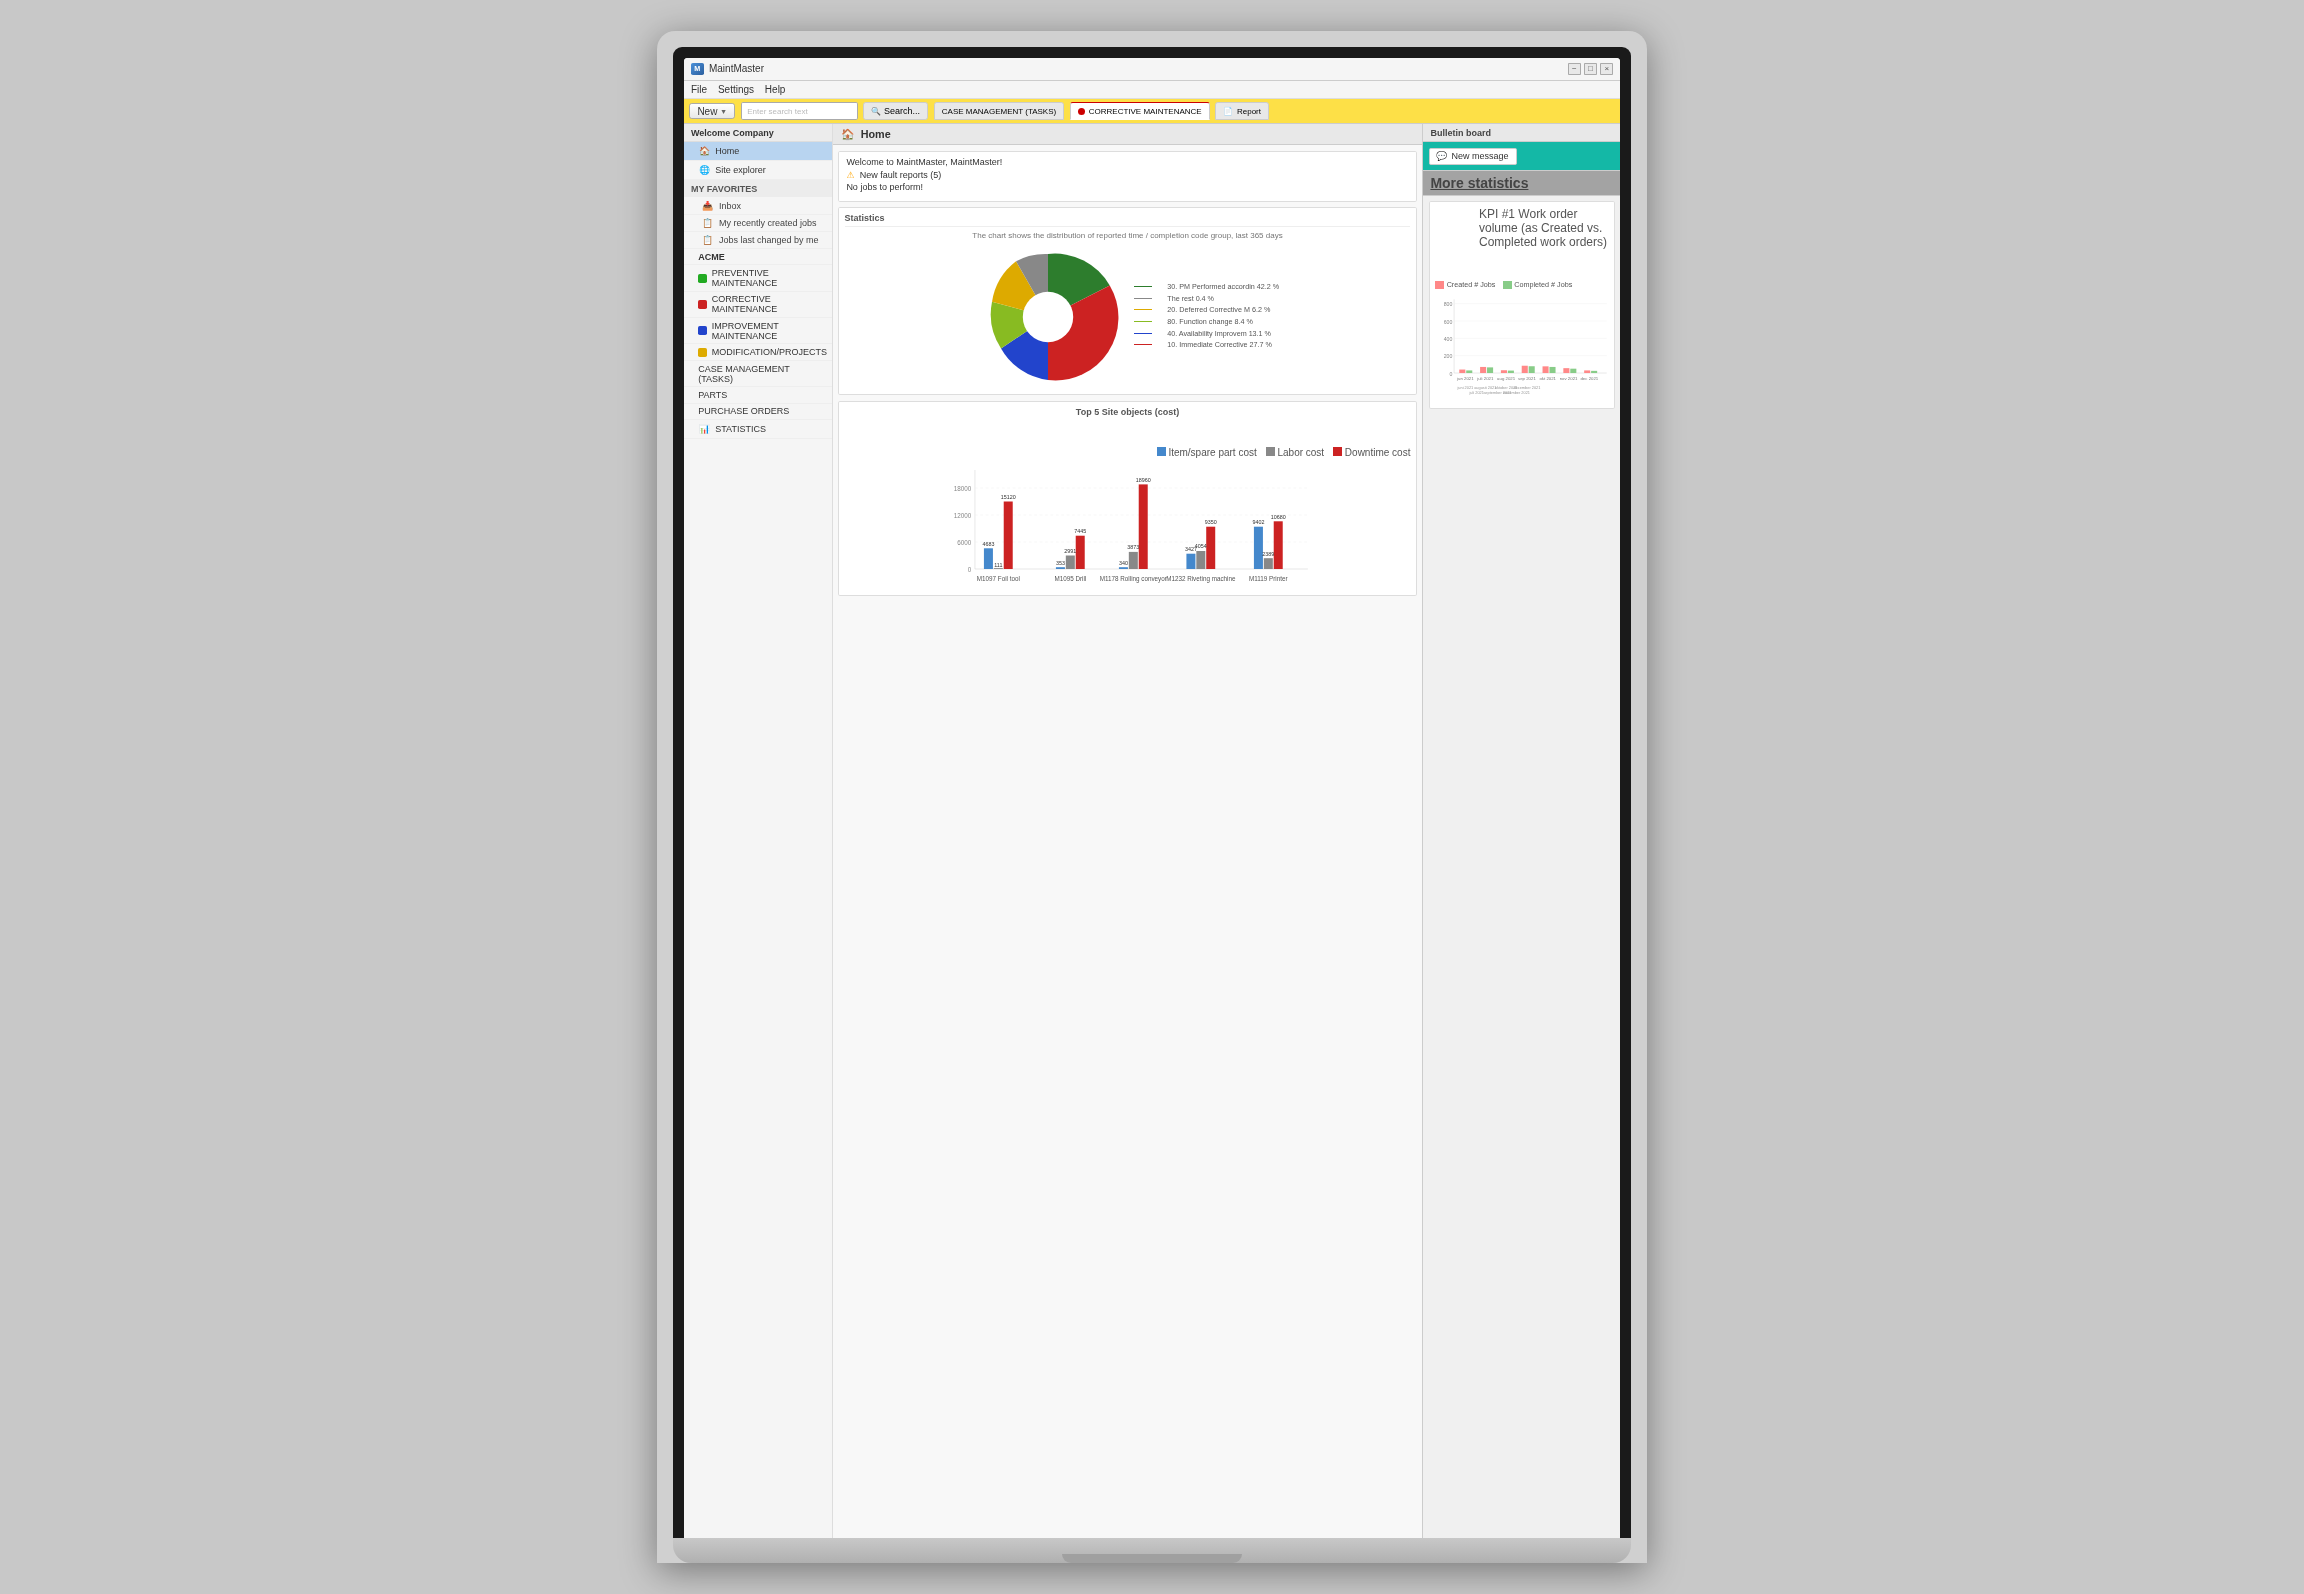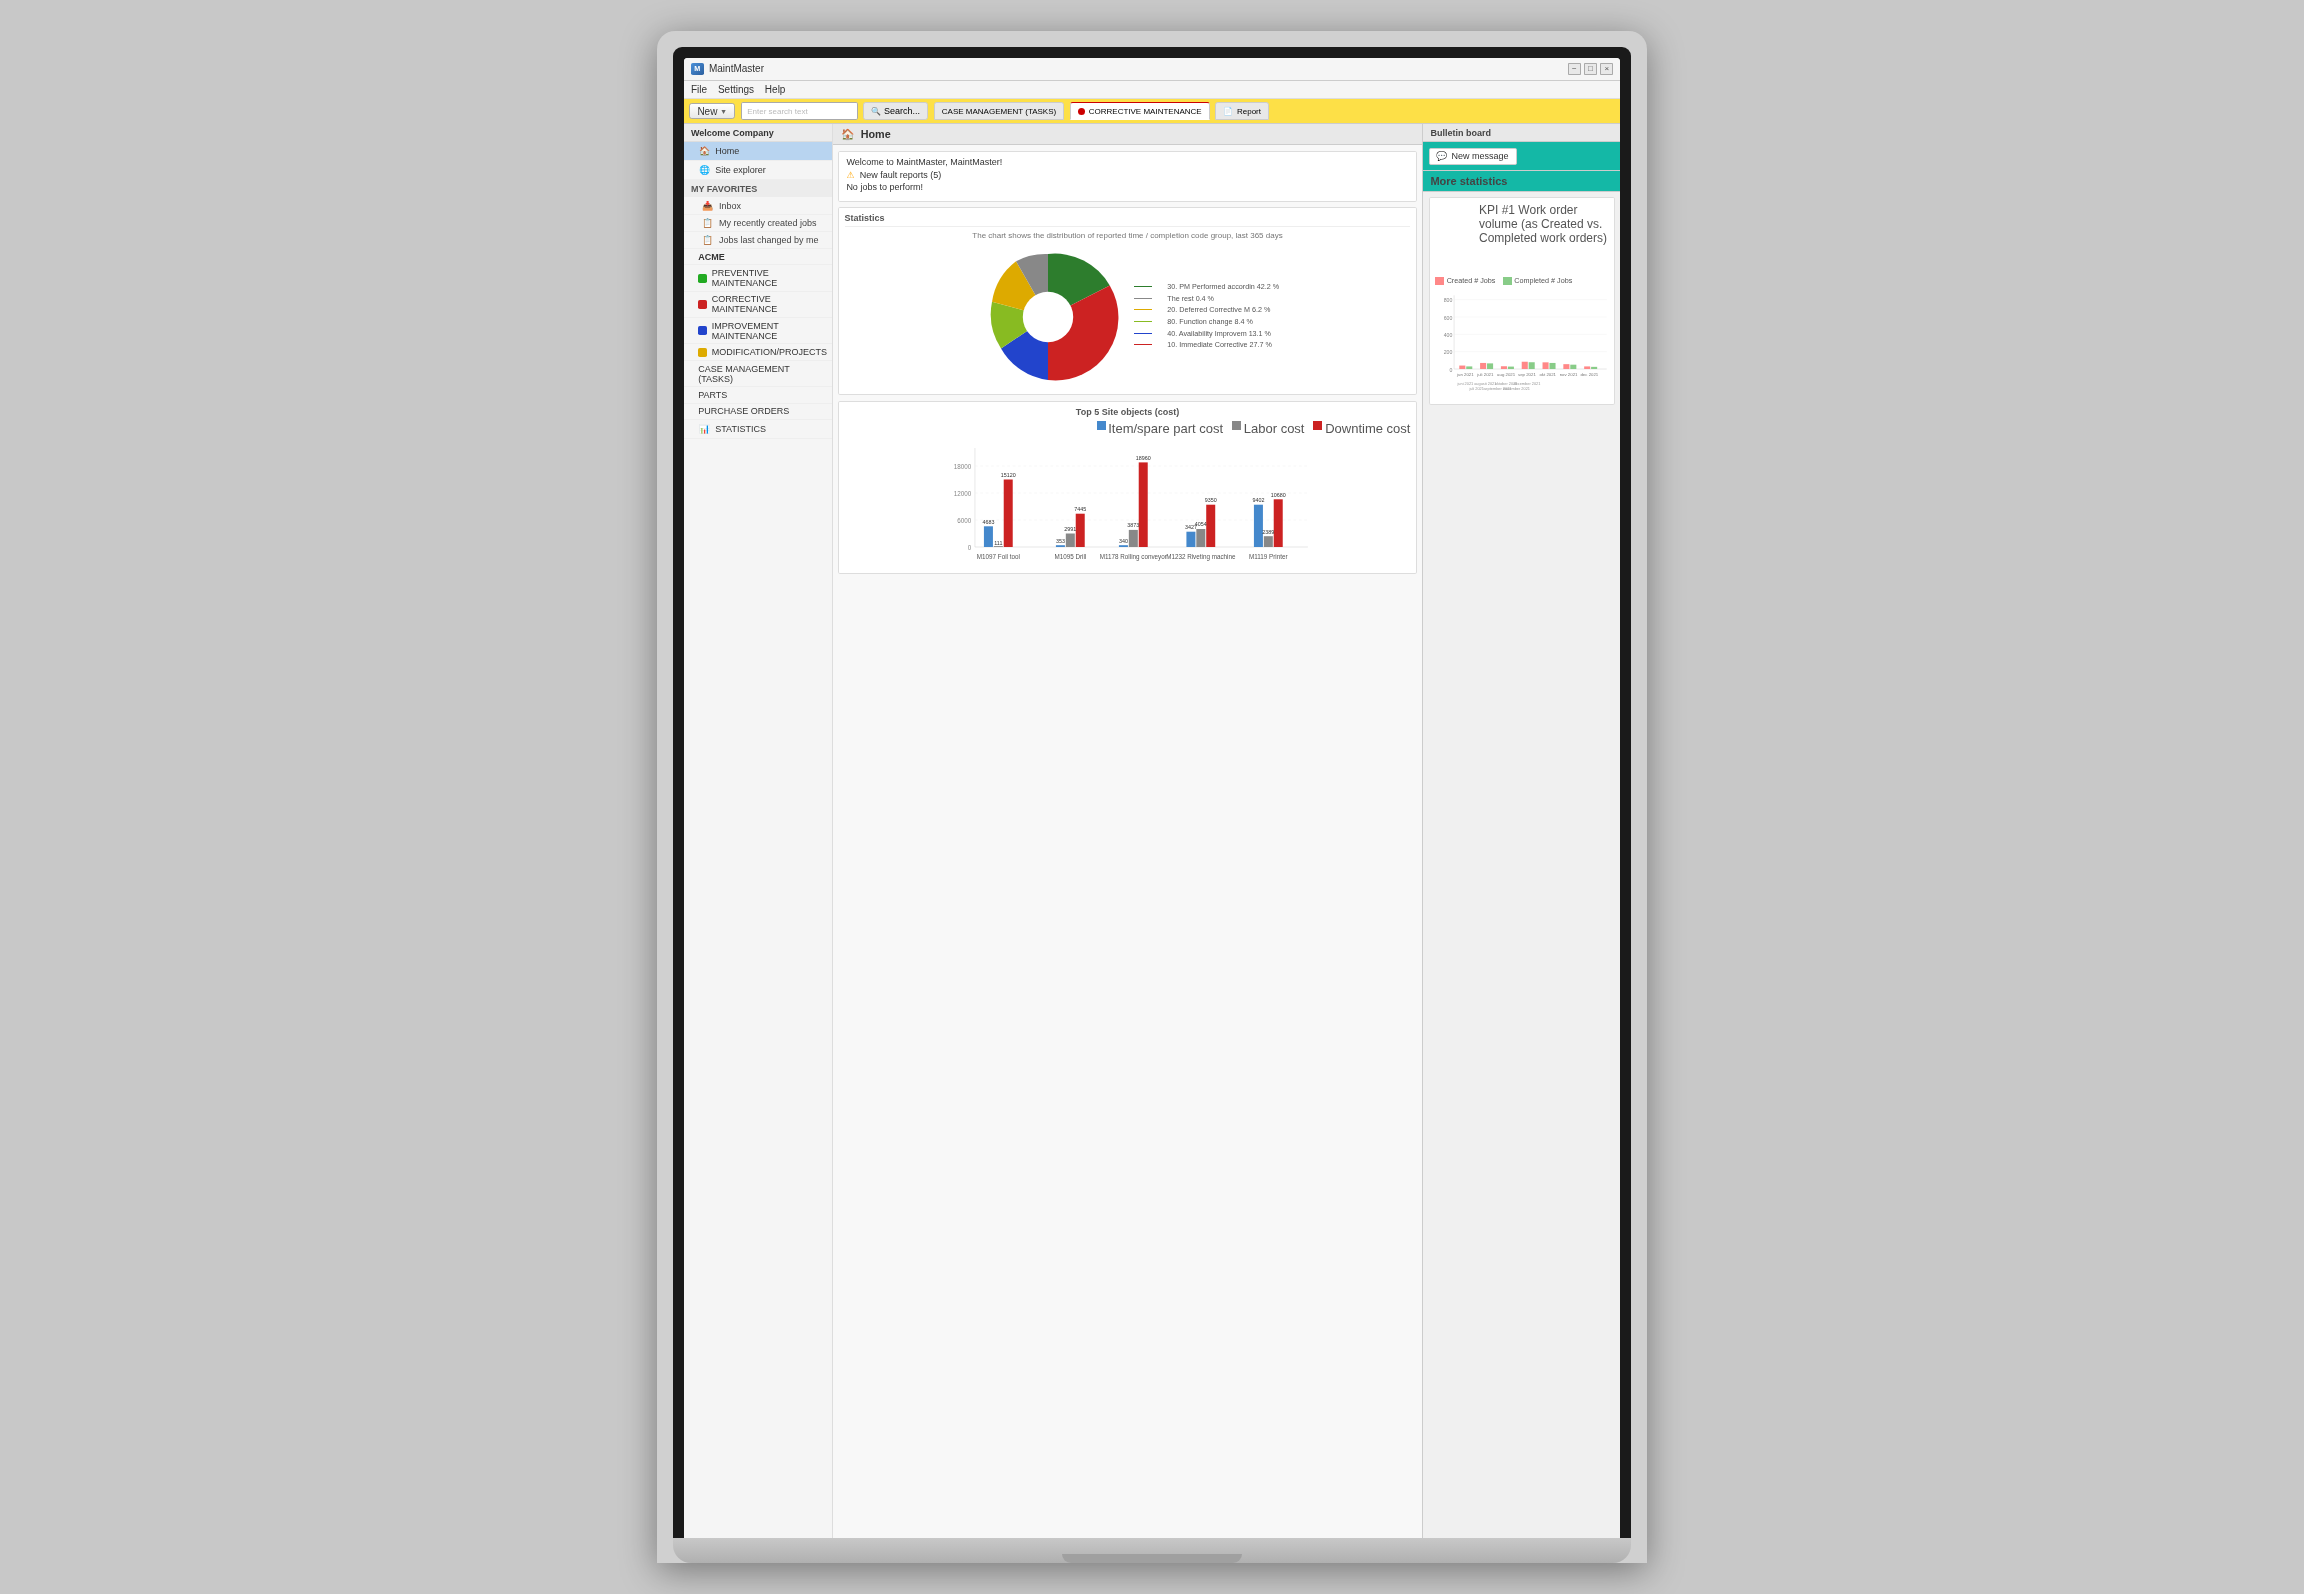--- a/index.html
+++ b/index.html
@@ -326,22 +326,23 @@
     }
     .bar-chart-legend {
       display: flex;
       gap: 9px;
       justify-content: flex-end;
       margin-bottom: 3.6px;
     }
     .bar-legend-item {
       display: flex;
       gap: 2.7px;
-      font-size: 13px;
+      font-size: 10px;
       color: #555;
+      margin-top: 26px;
     }
     .legend-color-box {
       width: 9px; height: 9px;
     }
     .bulletin-header {
       background: #e8e8e8;
       border-bottom: 0.9px solid #ccc;
       padding: 3.6px 7.2px;
       font-size: 9px;
       font-weight: bold;
@@ -355,27 +356,28 @@
       background: white;
       border: 0.9px solid #ccc;
       border-radius: 1.8px;
       padding: 2.7px 7.2px;
       font-size: 9px;
       cursor: pointer;
       display: flex; align-items: center; gap: 3.6px;
       color: #333;
     }
     .more-stats-header {
-      background: #14b8a6;
+      background: #a3a3a3;
       border-top: 0.9px solid #ccc;
       border-bottom: 0.9px solid #ccc;
       padding: 3.6px 7.2px;
-      font-size: 11px;
+      font-size: 14px;
       font-weight: bold;
       color: #444;
+      text-decoration: underline;
     }
     .more-stats-content {
       padding: 5.4px;
       background: white;
       margin: 5.4px;
       border: 0.9px solid #ddd;
       border-radius: 1.8px;
     }
     .kpi-title {
       font-size: 12px;

